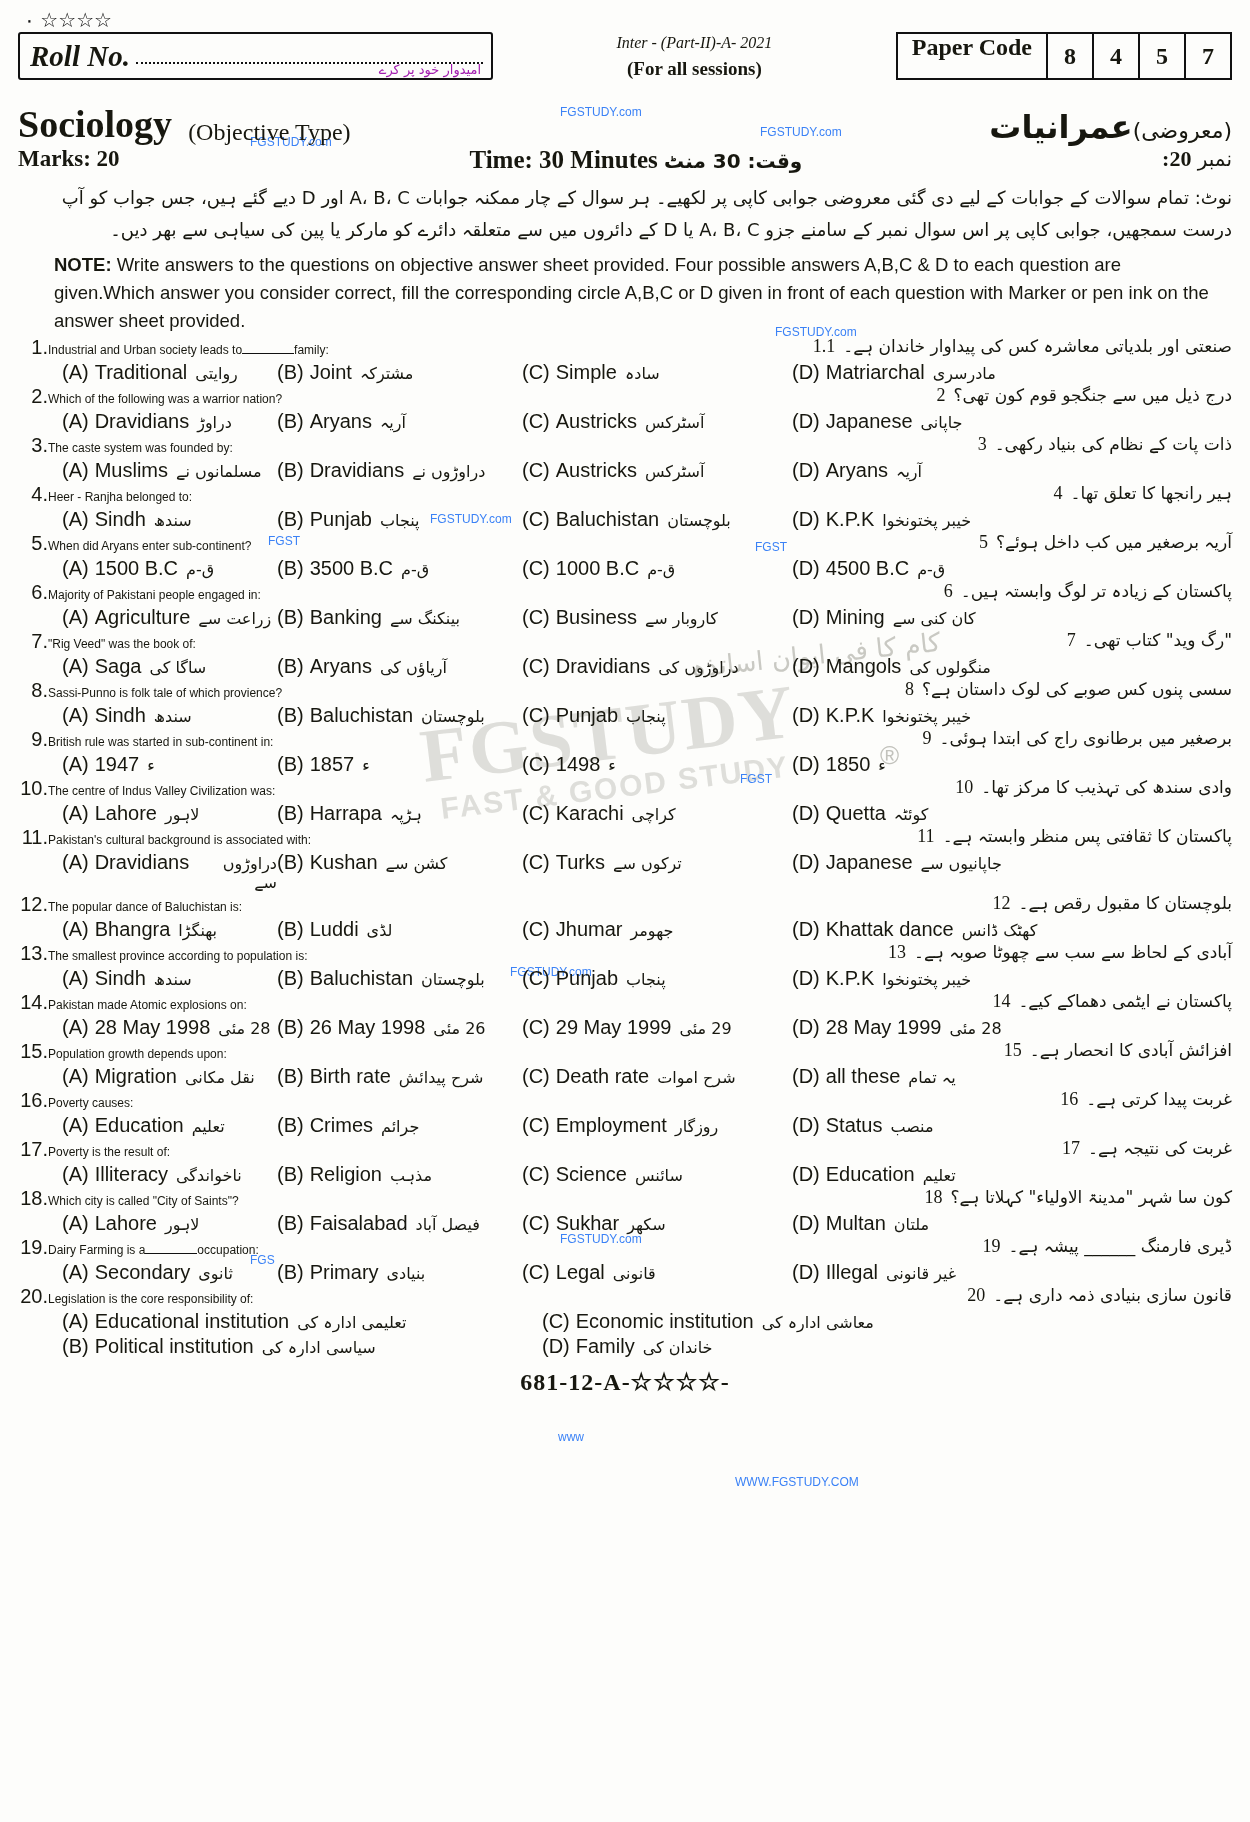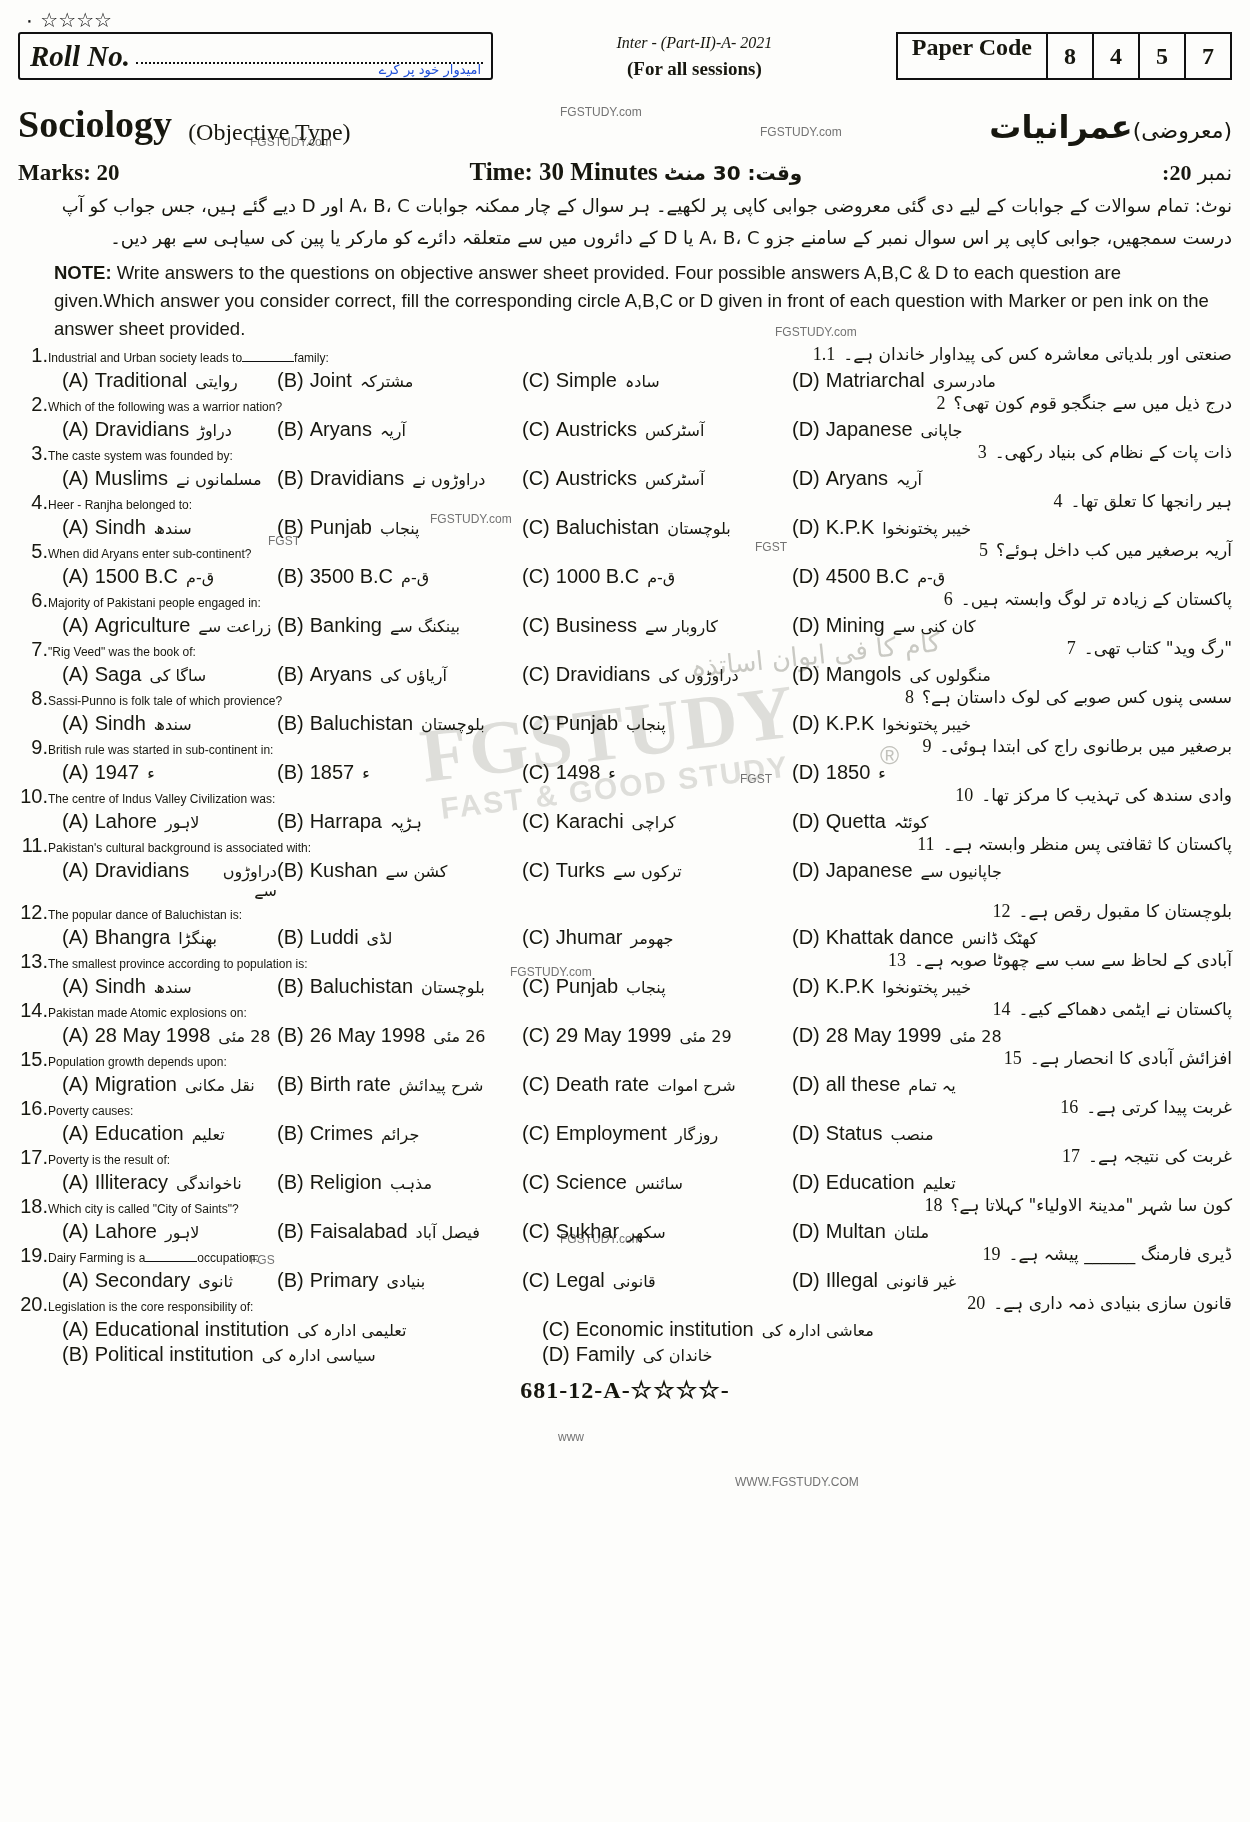--- a/index.html
+++ b/index.html
@@ -18,38 +18,38 @@
   .topstars { font-size:20px; letter-spacing:2px; margin-left:6px; color:#111; }
   .hdr-row1 { display:flex; align-items:flex-start; position:relative; height:62px; }
   .rollbox {
     border:2px solid #111; border-radius:3px;
     width:475px; height:48px; position:relative;
     display:flex; align-items:center; padding-left:10px;
   }
   .rollbox .rlabel { font-family:"Liberation Serif", serif; font-style:italic; font-size:29px; font-weight:bold; }
   .rollbox .dots { flex:1; border-bottom:2px dotted #111; margin:14px 8px 0 6px; height:1px; }
   .rollbox .urdu-small {
-    position:absolute; right:10px; bottom:1px; font-size:13px; color:#1d4ed8;
+    position:absolute; right:10px; bottom:1px; font-size:13px; color:#a21caf;
     font-family:"DejaVu Sans", sans-serif; direction:rtl;
   }
   .centerhead { flex:1; text-align:center; padding-top:2px; }
   .centerhead .line1 { font-family:"Liberation Serif", serif; font-style:italic; font-size:16px; }
   .centerhead .line2 { font-size:19px; font-weight:bold; margin-top:6px; font-family:"Liberation Serif", serif; }
   .papercode { display:flex; align-items:flex-start; border:2px solid #111; height:48px; }
   .papercode .pclabel { padding:0 14px; font-size:24px; font-weight:bold; font-family:"Liberation Serif", serif; }
   .papercode .cell { width:46px; height:100%; border-left:2px solid #111; display:flex; align-items:center; justify-content:center; font-size:24px; font-weight:bold; font-family:"Liberation Serif", serif; }
 
   .hdr-row2 { display:flex; align-items:flex-end; margin-top:6px; position:relative; height:46px; }
   .subject { font-family:"Liberation Serif", serif; font-size:38px; font-weight:bold; }
   .objtype { font-size:24px; margin-left:16px; font-family:"Liberation Serif", serif; }
   .urdu-subject { position:absolute; right:0; bottom:0; direction:rtl; font-family:"DejaVu Sans", sans-serif; }
   .urdu-subject .us1 { font-size:32px; font-weight:bold; display:inline-block; }
   .urdu-subject .us2 { font-size:22px; display:inline-block; }
 
-  .hdr-row3 { display:flex; align-items:flex-end; margin-top:8px; position:relative; height:32px; }
+  .hdr-row3 { display:flex; align-items:flex-start; margin-top:0; position:relative; height:32px; }
   .marks { font-size:23px; font-weight:bold; font-family:"Liberation Serif", serif; }
   .timecenter { flex:1; text-align:center; font-size:25px; font-weight:bold; font-family:"Liberation Serif", serif; }
   .timecenter .u { font-family:"DejaVu Sans", sans-serif; font-size:20px; direction:rtl; margin-right:10px; }
   .numright { direction:rtl; font-family:"DejaVu Sans", sans-serif; font-size:20px; text-align:right; }
   .numright b { font-family:"Liberation Serif", serif; font-size:22px; }
 
   .urdu-note { direction:rtl; text-align:right; font-family:"DejaVu Sans", sans-serif; font-size:18px; line-height:1.75; margin-top:4px; padding-left:40px; }
 
   .eng-note { font-size:18.5px; line-height:1.5; margin-top:6px; padding-left:36px; padding-right:20px; }
   .eng-note .nb { font-weight:bold; }
@@ -87,21 +87,21 @@
   
   .wm { position:absolute; pointer-events:none; color:#b9b9b3; font-weight:bold; }
   .wm-main {
     left:330px; top:690px; width:560px; text-align:center;
     transform:rotate(-7deg); opacity:.55;
   }
   .wm-main .big { font-size:76px; letter-spacing:2px; font-family:"Liberation Serif", serif; color:#c6c6c0; }
   .wm-main .sub { font-size:30px; letter-spacing:2px; color:#c6c6c0; margin-top:-6px; }
   .wm-reg { position:absolute; left:880px; top:740px; font-size:26px; color:#c2c2bc; }
   .wm-urdu { position:absolute; left:690px; top:640px; direction:rtl; font-family:"DejaVu Sans", sans-serif; font-size:26px; color:#c9c9c3; transform:rotate(-6deg); }
-  .wmt { position:absolute; font-size:12px; color:#737373; font-weight:normal; }
+  .wmt { position:absolute; font-size:12px; color:#3b82f6; font-weight:normal; }
 </style>
 </head>
 <body>
 
 <div class="page">
 
   <div class="wm wm-main">
     <div class="big">FGSTUDY</div>
     <div class="sub">FAST &amp; GOOD STUDY</div>
   </div>

